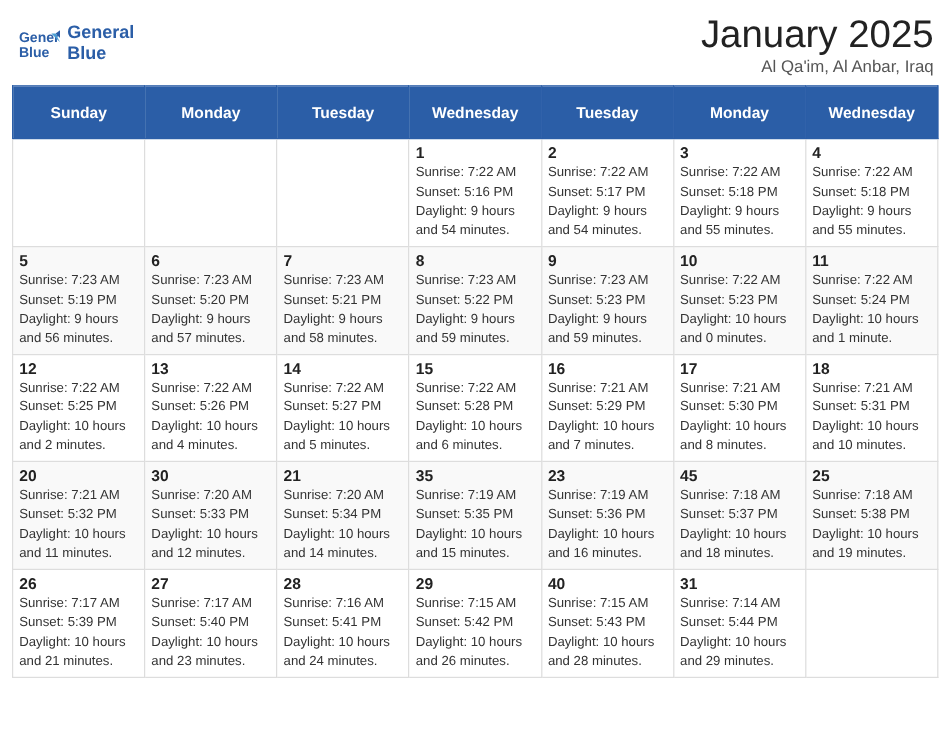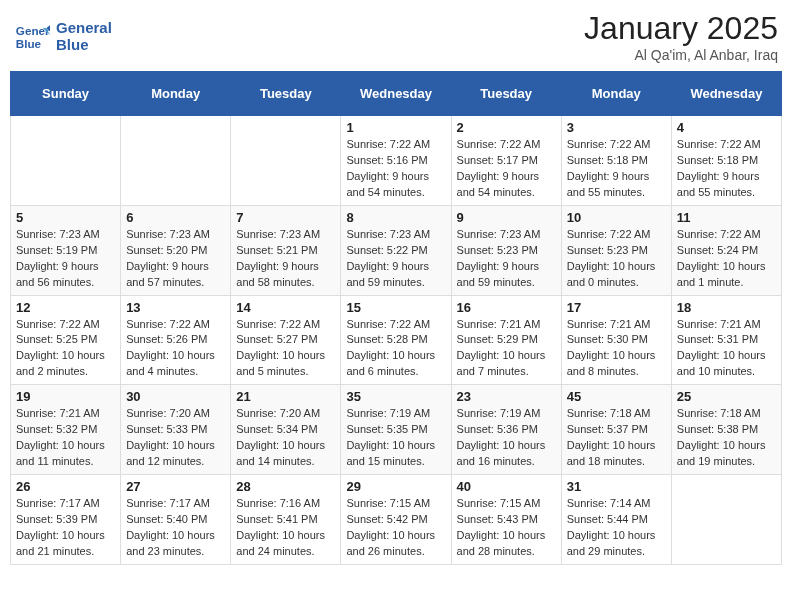--- a/index.html
+++ b/index.html
@@ -226,21 +226,21 @@
       </td>
         <td>
         <div class="day-number">18</div>
         <div class="day-info">
           Sunrise: 7:21 AM<br>Sunset: 5:31 PM<br>Daylight: 10 hours and 10 minutes.
         </div>
       </td>
       </tr>
       <tr>
         <td>
-        <div class="day-number">19</div>
+        <div class="day-number">20</div>
         <div class="day-info">
           Sunrise: 7:21 AM<br>Sunset: 5:32 PM<br>Daylight: 10 hours and 11 minutes.
         </div>
       </td>
         <td>
         <div class="day-number">30</div>
         <div class="day-info">
           Sunrise: 7:20 AM<br>Sunset: 5:33 PM<br>Daylight: 10 hours and 12 minutes.
         </div>
       </td>

